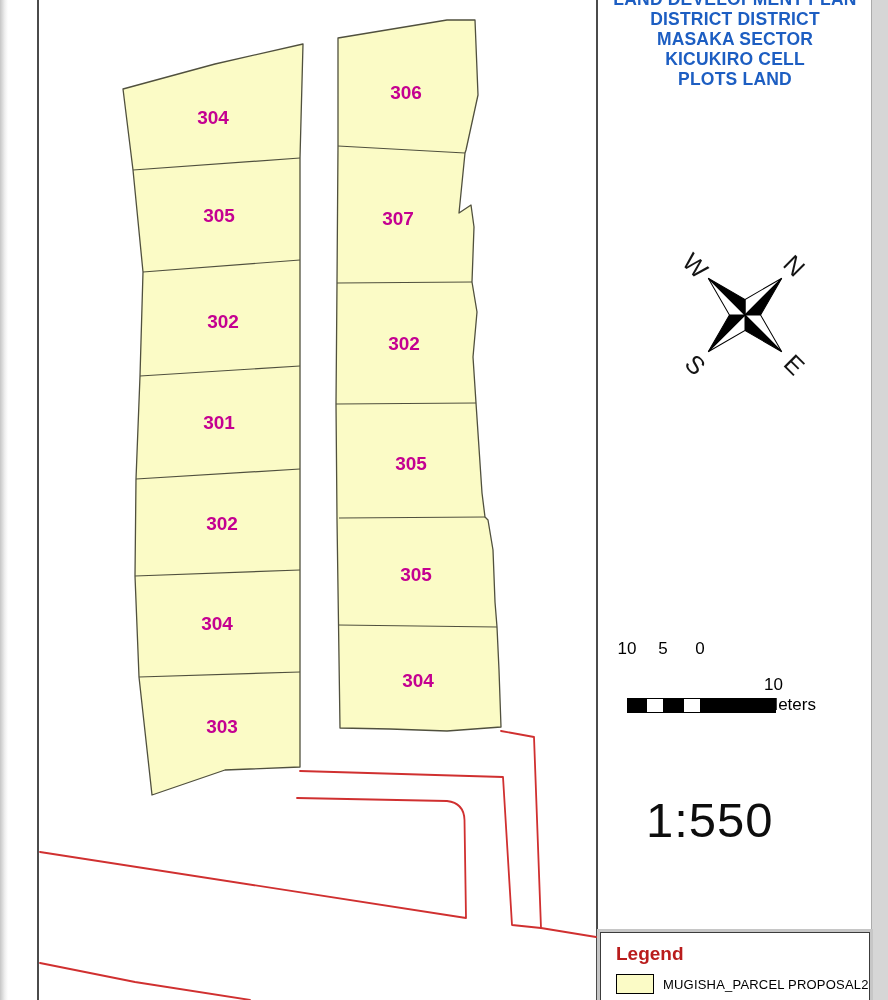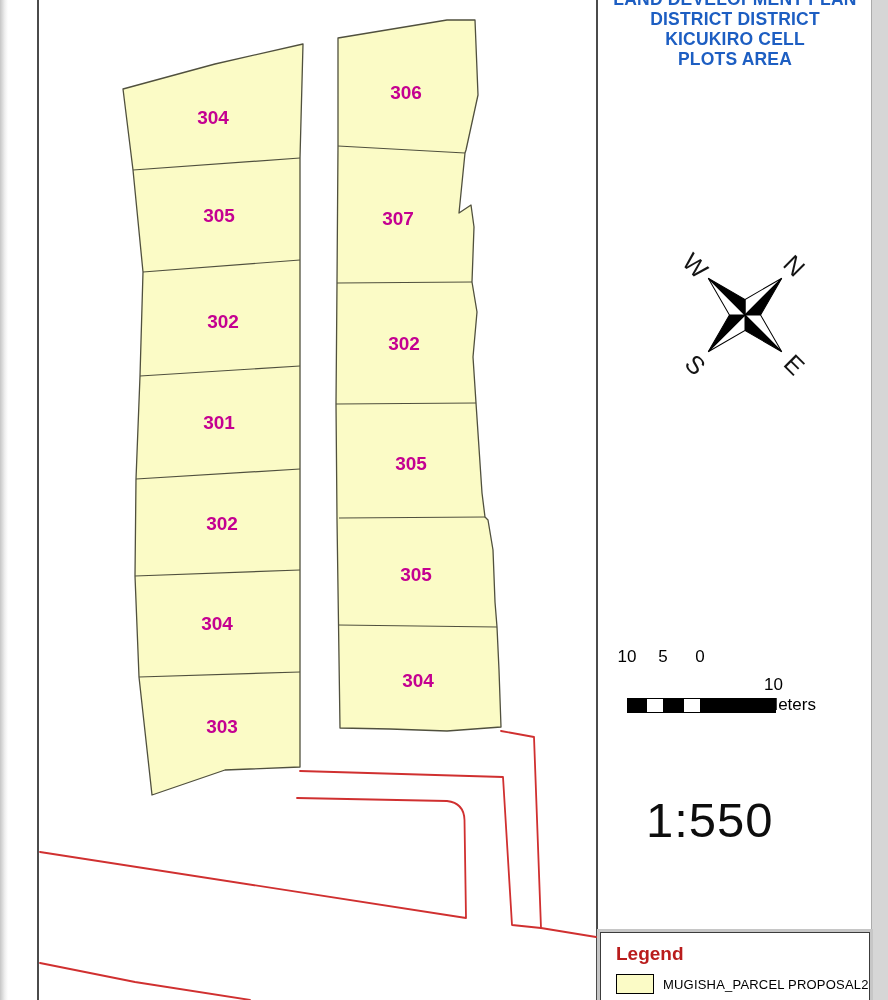--- a/index.html
+++ b/index.html
@@ -16,21 +16,21 @@
   .frame-line{stroke:#4b4b4b;stroke-width:2;}
   .plot-label{font-family:"Liberation Sans",sans-serif;font-size:19px;font-weight:bold;
               fill:#c40091;text-anchor:middle;}
   .title-block{position:absolute;left:598px;top:-11px;width:274px;text-align:center;
                color:#1d5ec2;font-weight:bold;font-size:17.5px;line-height:20px;
                letter-spacing:.2px;}
   .compass-svg{position:absolute;left:665px;top:235px;}
   .compass-letter{font-family:"Liberation Sans",sans-serif;font-size:25px;fill:#141414;
                   text-anchor:middle;}
   .scalebar{position:absolute;left:0;top:0;}
-  .sb-num{position:absolute;top:639px;font-size:17px;color:#000;transform:translateX(-50%);margin-top:8px;}
+  .sb-num{position:absolute;top:639px;font-size:17px;color:#000;transform:translateX(-50%);}
   .sb-right{position:absolute;top:675px;left:764px;font-size:17px;color:#000;}
   .sb-bar{position:absolute;left:627px;top:698px;width:147px;height:13px;display:flex;
           border:1px solid #000;box-sizing:content-box;}
   .sb-seg{height:100%;box-sizing:border-box;}
   .sb-b{background:#000;}
   .sb-w{background:#fff;border-left:1px solid #000;border-right:1px solid #000;}
   .scale-ratio{position:absolute;left:646px;top:792px;font-size:49px;color:#0d0d0d;
                letter-spacing:1px;text-align:right;}
   .legend{position:absolute;left:600px;top:932px;width:268px;height:75px;background:#fff;
           border:1px solid #3c3c3c;box-shadow:0 0 0 3px #c6c6c6;}
@@ -88,22 +88,23 @@
       <path class="road" d="M 300 771 L 503 777 L 512 925 L 541 928 L 596 937" stroke="#d03030"></path>
       <path class="road" d="M 501 731 L 534 737 L 541 928" stroke="#d03030"></path>
       <path class="road" d="M 297 798 L 447 801 Q 464 803 464.5 820 L 466 918 L 40 852" stroke="#d03030"></path>
       <path class="road" d="M 40 963 L 135 982 L 250 1000" stroke="#d03030"></path>
     </g>
   </svg>
 
   <div class="title-block">
     <div>LAND DEVELOPMENT PLAN</div>
     <div>DISTRICT DISTRICT</div>
+    <div>MASAKA SECTOR</div>
     <div>KICUKIRO CELL</div>
-    <div>PLOTS AREA</div>
+    <div>PLOTS LAND</div>
   </div>
 
   <svg class="compass-svg" width="160" height="160" viewBox="0 0 160 160">
     <g transform="rotate(45 80 80)">
       <g transform="translate(80,80)">
         <g>
           <path d="M0,-52 L-11,-11 L0,0 Z" fill="#ffffff" stroke="#000" stroke-width="1"></path>
           <path d="M0,-52 L11,-11 L0,0 Z" fill="#000000" stroke="#000" stroke-width="1"></path>
         </g>
         <g transform="rotate(90)">

